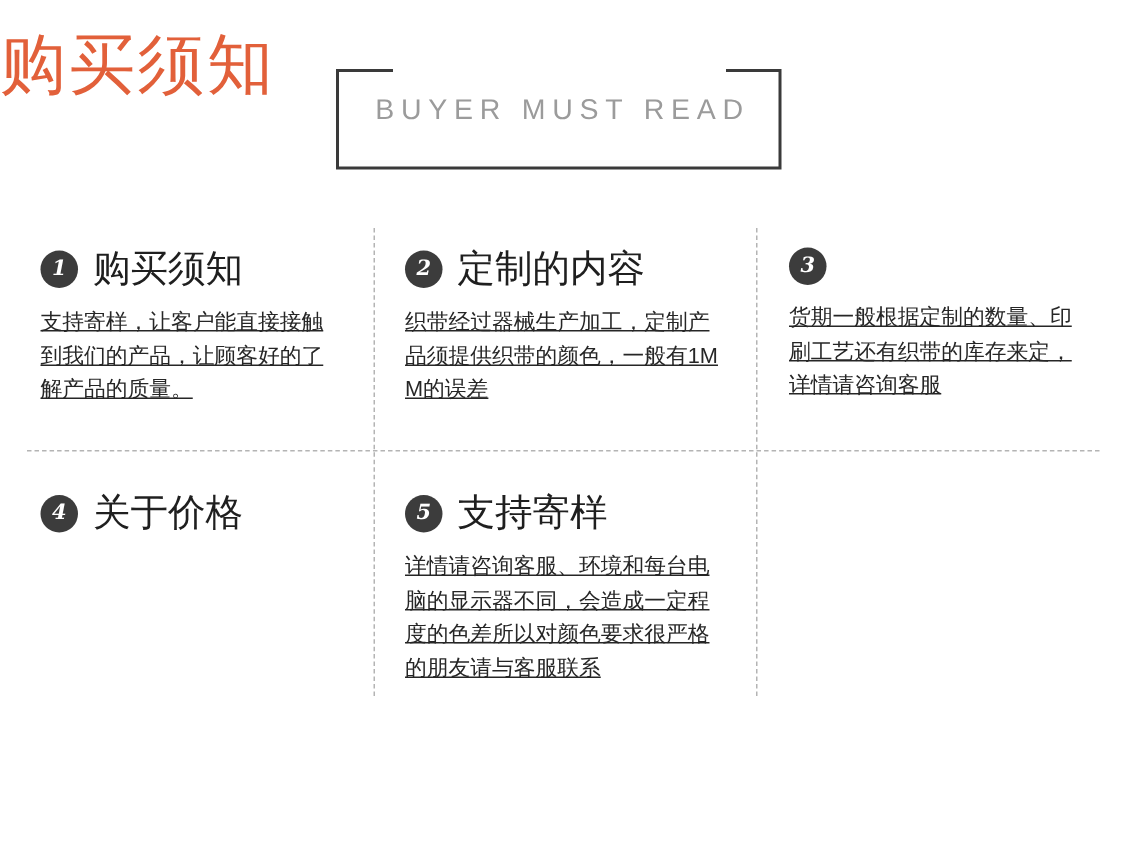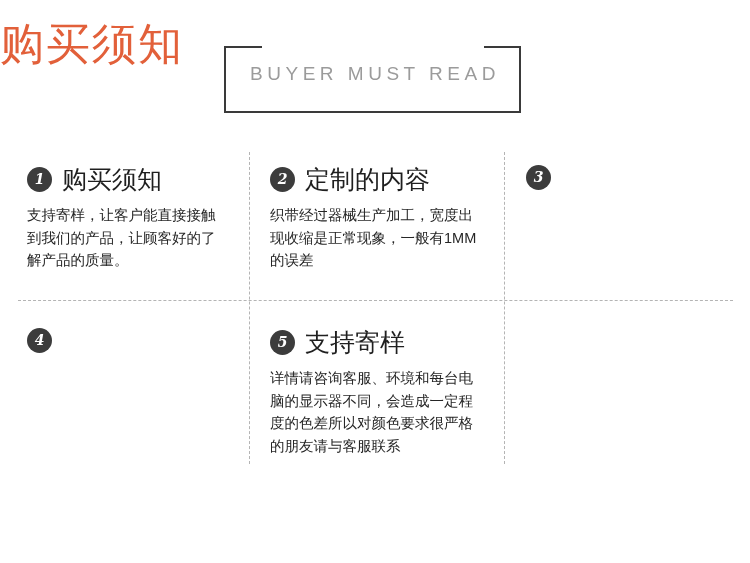--- a/index.html
+++ b/index.html
@@ -139,20 +139,21 @@
     color: #1f1f1f;
     font-weight: 400;
     white-space: nowrap;
   }
   .item-body {
     font-size: 14.5px;
     line-height: 22.5px;
     color: #262626;
     margin: 0;
     word-break: break-all;
+    text-decoration: underline;
   }
 </style>
 </head>
 <body>
 
 <div class="header">
   <div class="header-frame"></div>
   <div class="frame-gap"></div>
   <div class="header-title">购买须知</div>
   <div class="header-subtitle">BUYER MUST READ</div>
@@ -172,36 +173,38 @@
         <span class="item-title">购买须知</span>
       </div>
       <p class="item-body">支持寄样，让客户能直接接触到我们的产品，让顾客好的了解产品的质量。</p>
     </div>
 
     <div class="cell c2">
       <div class="item-head">
         <span class="badge">2</span>
         <span class="item-title">定制的内容</span>
       </div>
-      <p class="item-body">织带经过器械生产加工，宽度出现收缩是正常现象，一般有1MM的误差</p>
+      <p class="item-body">织带经过器械生产加工，定制产品须提供织带的颜色，一般有1MM的误差</p>
     </div>
 
     <div class="cell c3">
       <div class="item-head">
         <span class="badge">3</span>
       </div>
+      <p class="item-body">货期一般根据定制的数量、印刷工艺还有织带的库存来定，详情请咨询客服</p>
     </div>
 
   </div>
 
   <div class="grid-row row2">
 
     <div class="cell c1 r2">
       <div class="item-head">
         <span class="badge">4</span>
+        <span class="item-title">关于价格</span>
       </div>
     </div>
 
     <div class="cell c2 r2">
       <div class="item-head">
         <span class="badge">5</span>
         <span class="item-title">支持寄样</span>
       </div>
       <p class="item-body">详情请咨询客服、环境和每台电脑的显示器不同，会造成一定程度的色差所以对颜色要求很严格的朋友请与客服联系</p>
     </div>

